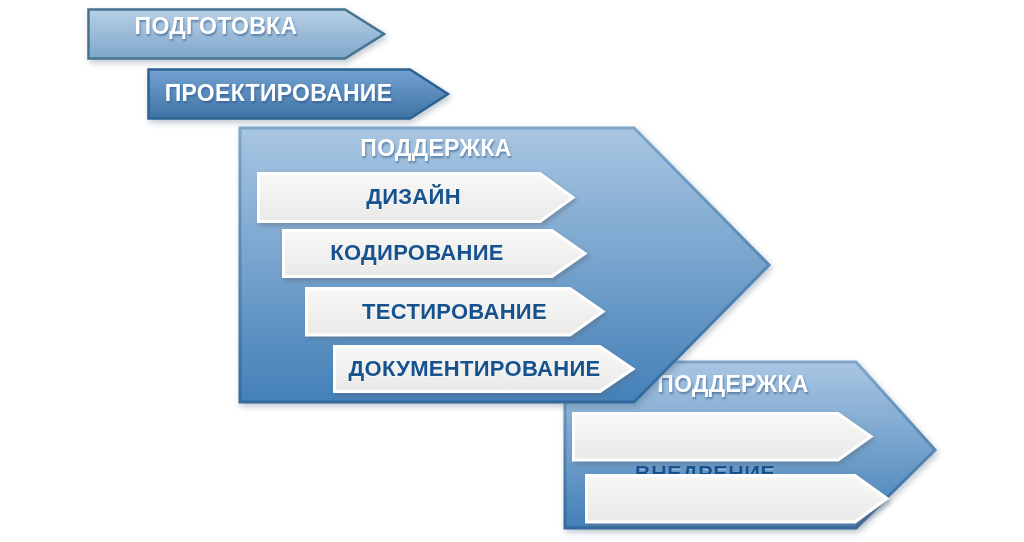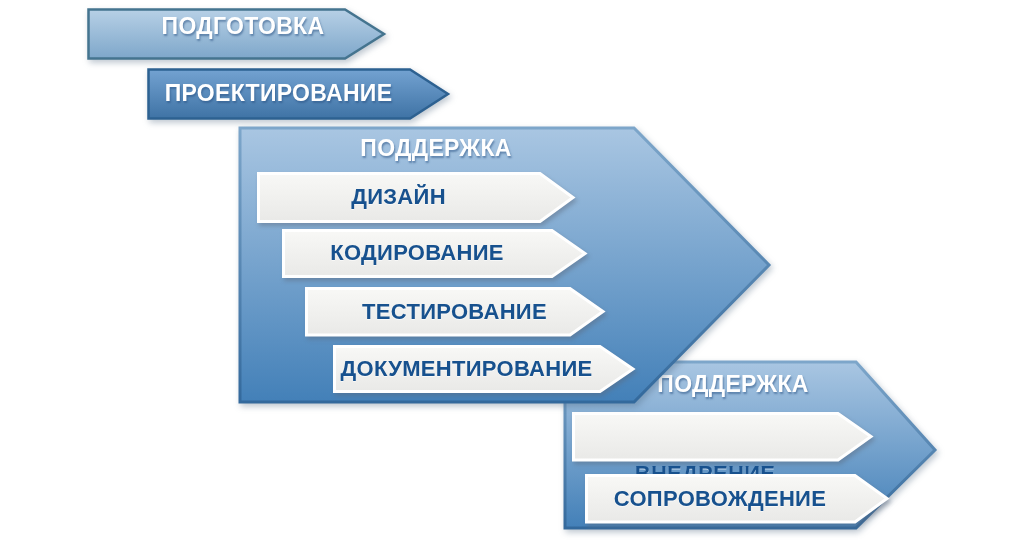--- a/index.html
+++ b/index.html
@@ -81,21 +81,21 @@
         <stop offset="0%" stop-color="#f8f8f6"></stop>
         <stop offset="100%" stop-color="#e9e9e7"></stop>
       </linearGradient>
     </defs>
   </svg>
 
   <div class="stage-group z1">
     <svg class="arrow-svg shadow-blue" style="left:87px; top:8px;" width="300" height="52">
       <polygon points="1.5,1.5 258,1.5 297,26 258,50.5 1.5,50.5" fill="url(#gStage1)" stroke-width="2.5" stroke="#44748f"></polygon>
     </svg>
-    <div class="label stage-title" style="left:87px; top:8px; width:258px; height:37px;padding-left:27px;">ПОДГОТОВКА</div>
+    <div class="label stage-title" style="left:87px; top:8px; width:258px; height:37px;">ПОДГОТОВКА</div>
   </div>
 
   <div class="stage-group z1">
     <svg class="arrow-svg shadow-blue" style="left:147px; top:68px;" width="303" height="52">
       <polygon points="1.5,1.5 263,1.5 301,26 263,50.5 1.5,50.5" fill="url(#gStage2)" stroke-width="2.5" stroke="#2d6191"></polygon>
     </svg>
     <div class="label stage-title" style="left:147px; top:68px; width:263px; height:50px;text-align:center;">ПРОЕКТИРОВАНИЕ</div>
   </div>
 
   <div class="stage-group z2">
@@ -105,43 +105,42 @@
     <div class="label stage-title" style="left:593px; top:366px; width:280px; height:36px;">ПОДДЕРЖКА</div>
 
     <svg class="arrow-svg shadow-white" style="left:572px; top:412px;" width="301" height="51">
       <polygon points="1.5,1.5 266,1.5 299,24.5 266,48 1.5,48" fill="url(#gSub)" stroke-width="3" stroke="#ffffff"></polygon>
     </svg>
     <div class="label substage-title" style="left:572px; top:412px; width:266px; height:49px;margin-top:37px;">ВНЕДРЕНИЕ</div>
 
     <svg class="arrow-svg shadow-white" style="left:585px; top:474px;" width="304" height="51">
       <polygon points="1.5,1.5 270,1.5 302,24.5 270,48 1.5,48" fill="url(#gSub)" stroke-width="3" stroke="#ffffff"></polygon>
     </svg>
-    <div class="label substage-title" style="left:585px; top:474px; width:270px; height:49px;">СОПРОВОЖДЕНИЕ</div>
   </div>
 
   <div class="stage-group z3">
     <svg class="arrow-svg shadow-blue" style="left:238px; top:126px;" width="535" height="278">
       <polygon points="2,2 396,2 531,139 396,276 2,276" fill="url(#gBig)" stroke="url(#gBigStroke)" stroke-width="3"></polygon>
     </svg>
     <div class="label stage-title" style="left:238px; top:128px; width:396px; height:40px;">ПОДДЕРЖКА</div>
 
     <svg class="arrow-svg shadow-white" style="left:257px; top:172px;" width="319" height="52">
       <polygon points="1.5,1.5 283,1.5 316,25.5 283,49.5 1.5,49.5" fill="url(#gSub)" stroke-width="3" stroke="#ffffff"></polygon>
     </svg>
-    <div class="label substage-title" style="left:257px; top:172px; width:283px; height:50px;">ДИЗАЙН</div>
+    <div class="label substage-title" style="left:257px; top:172px; width:283px; height:50px;padding-left:15px;">ДИЗАЙН</div>
 
     <svg class="arrow-svg shadow-white" style="left:282px; top:229px;" width="305" height="50">
       <polygon points="1.5,1.5 270,1.5 303,24.5 270,47.5 1.5,47.5" fill="url(#gSub)" stroke-width="3" stroke="#ffffff"></polygon>
     </svg>
     <div class="label substage-title" style="left:282px; top:229px; width:270px; height:48px;text-align:center;">КОДИРОВАНИЕ</div>
 
     <svg class="arrow-svg shadow-white" style="left:305px; top:287px;" width="300" height="51">
       <polygon points="1.5,1.5 265,1.5 298,24.5 265,48 1.5,48" fill="url(#gSub)" stroke-width="3" stroke="#ffffff"></polygon>
     </svg>
     <div class="label substage-title" style="left:322px; top:287px; width:265px; height:49px;">ТЕСТИРОВАНИЕ</div>
 
     <svg class="arrow-svg shadow-white" style="left:333px; top:345px;" width="302" height="50">
       <polygon points="1.5,1.5 267,1.5 300,24 267,46.5 1.5,46.5" fill="url(#gSub)" stroke-width="3" stroke="#ffffff"></polygon>
     </svg>
-    <div class="label substage-title" style="left:333px; top:345px; width:267px; height:48px;">ДОКУМЕНТИРОВАНИЕ</div>
+    <div class="label substage-title" style="left:333px; top:345px; width:267px; height:48px;padding-left:8px;">ДОКУМЕНТИРОВАНИЕ</div>
   </div>
 
 </div>
 
 </body></html>

